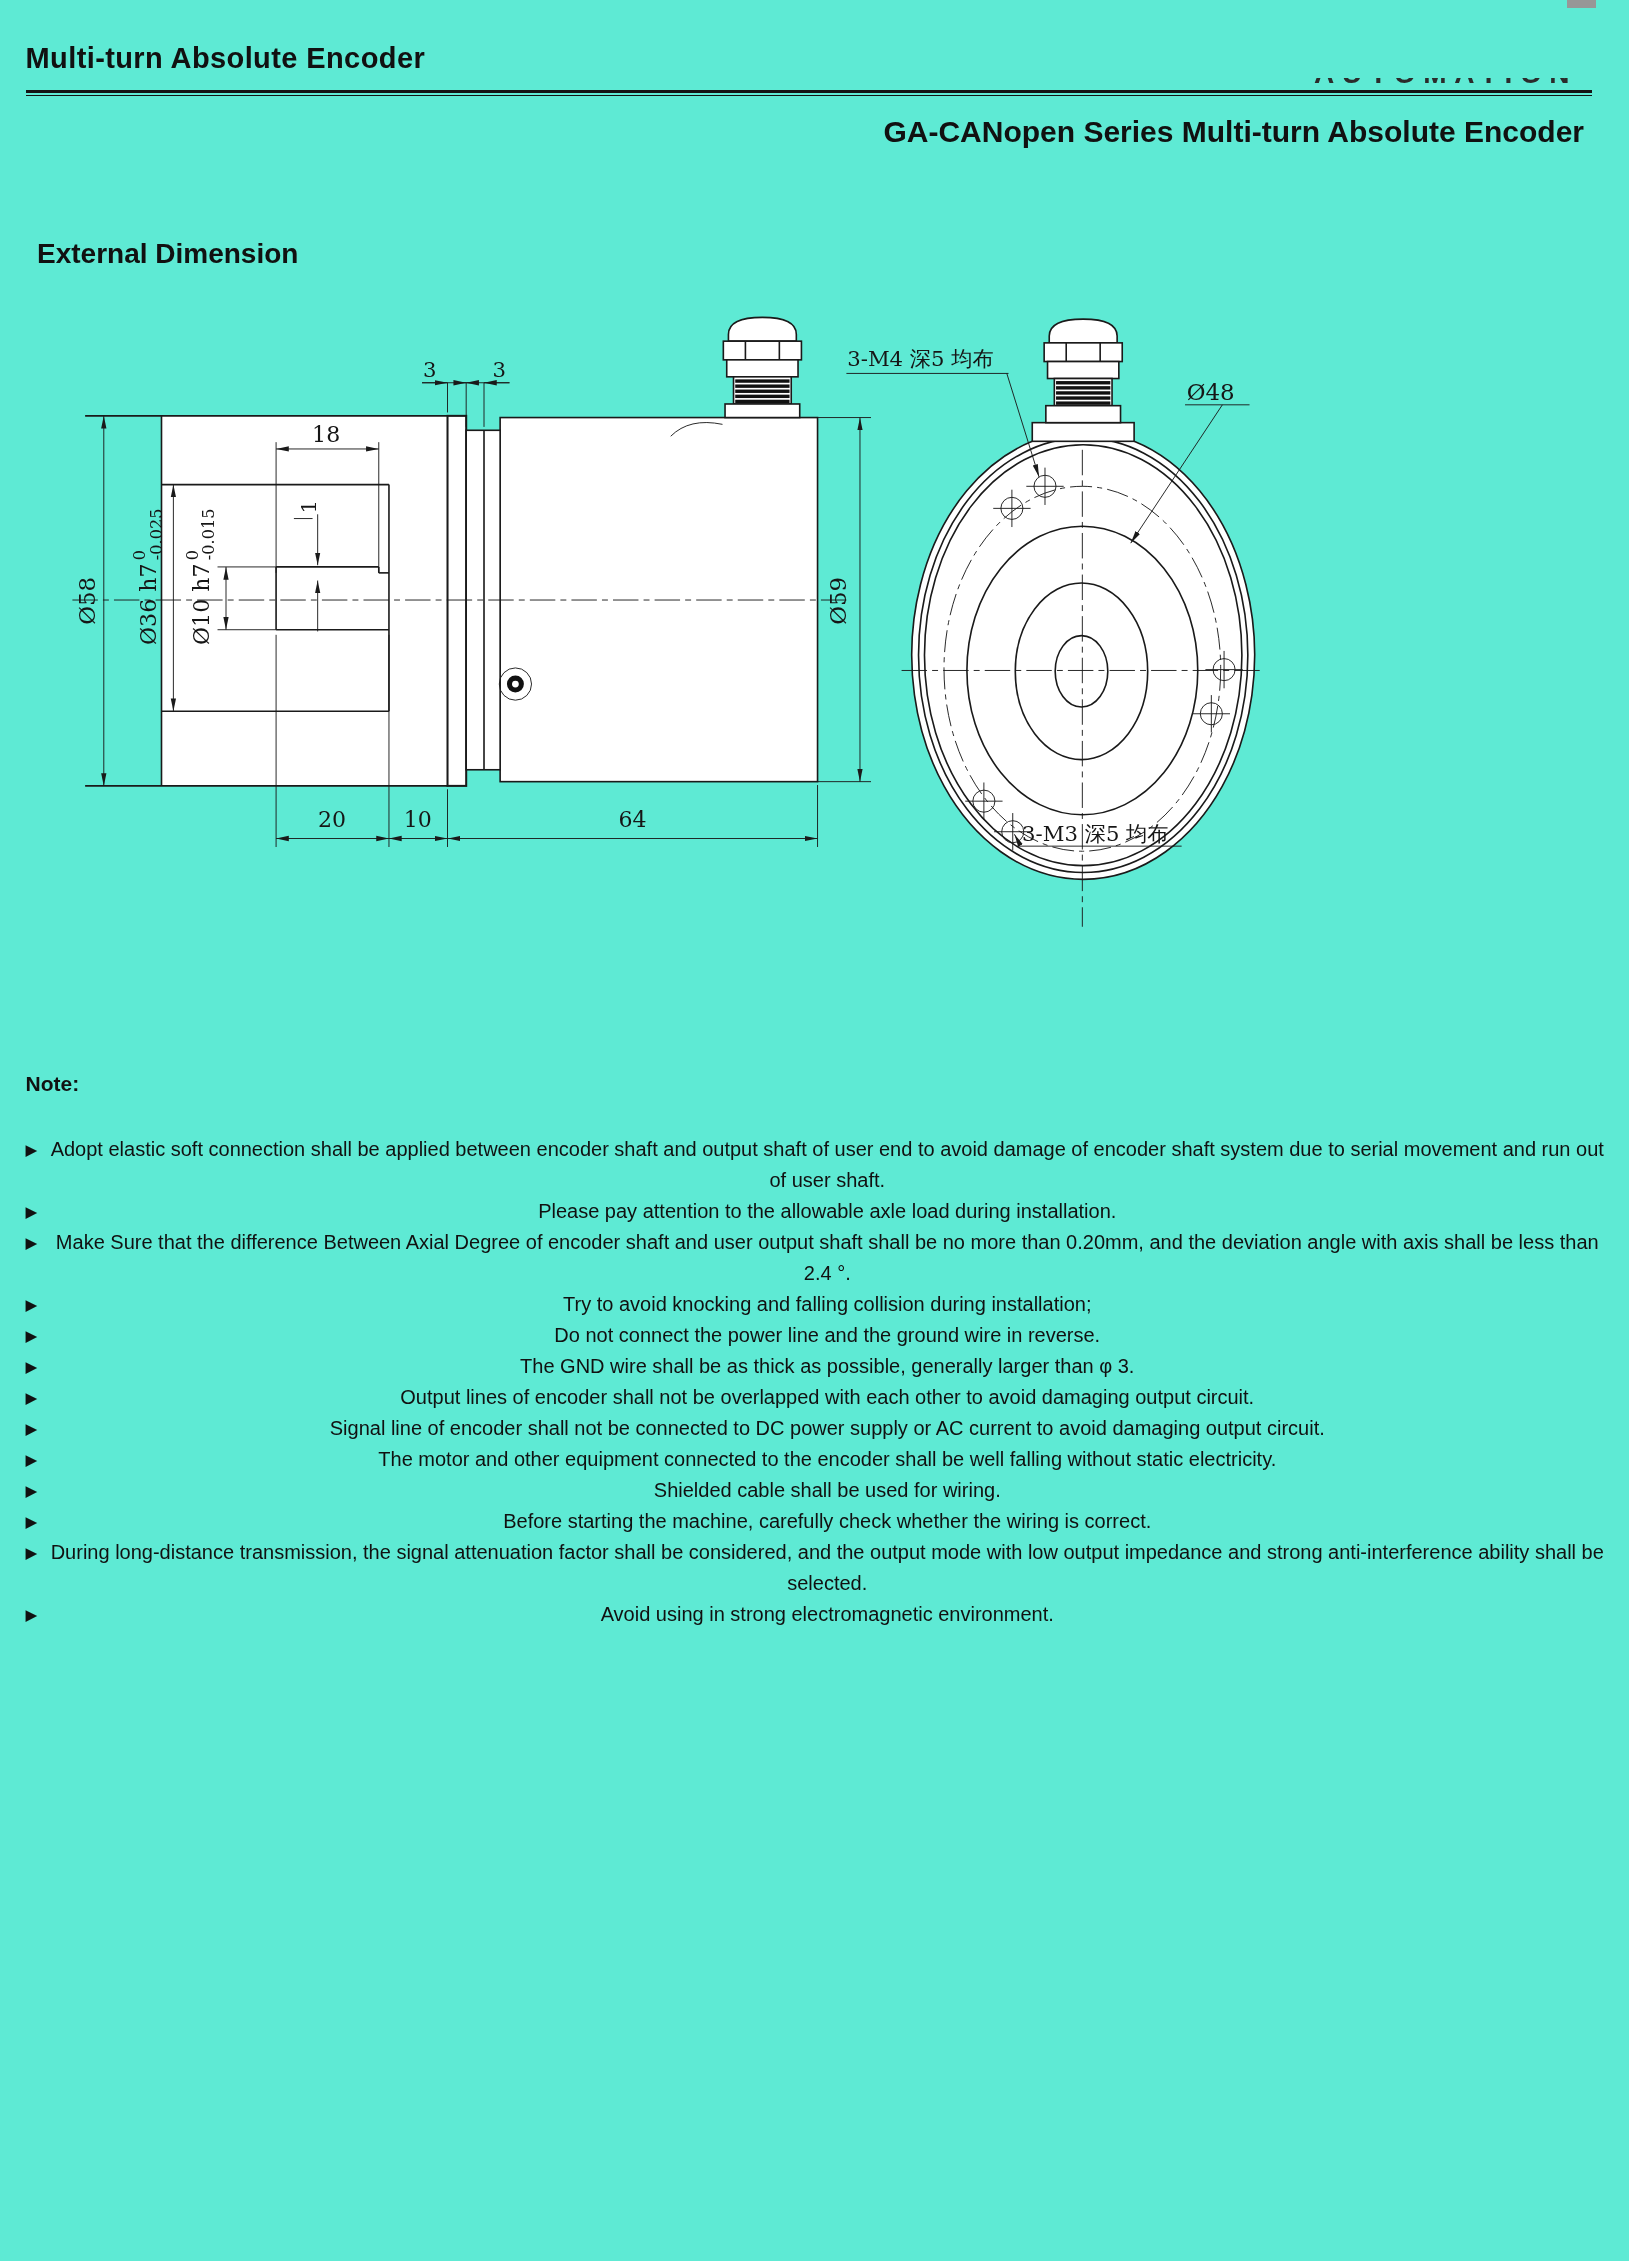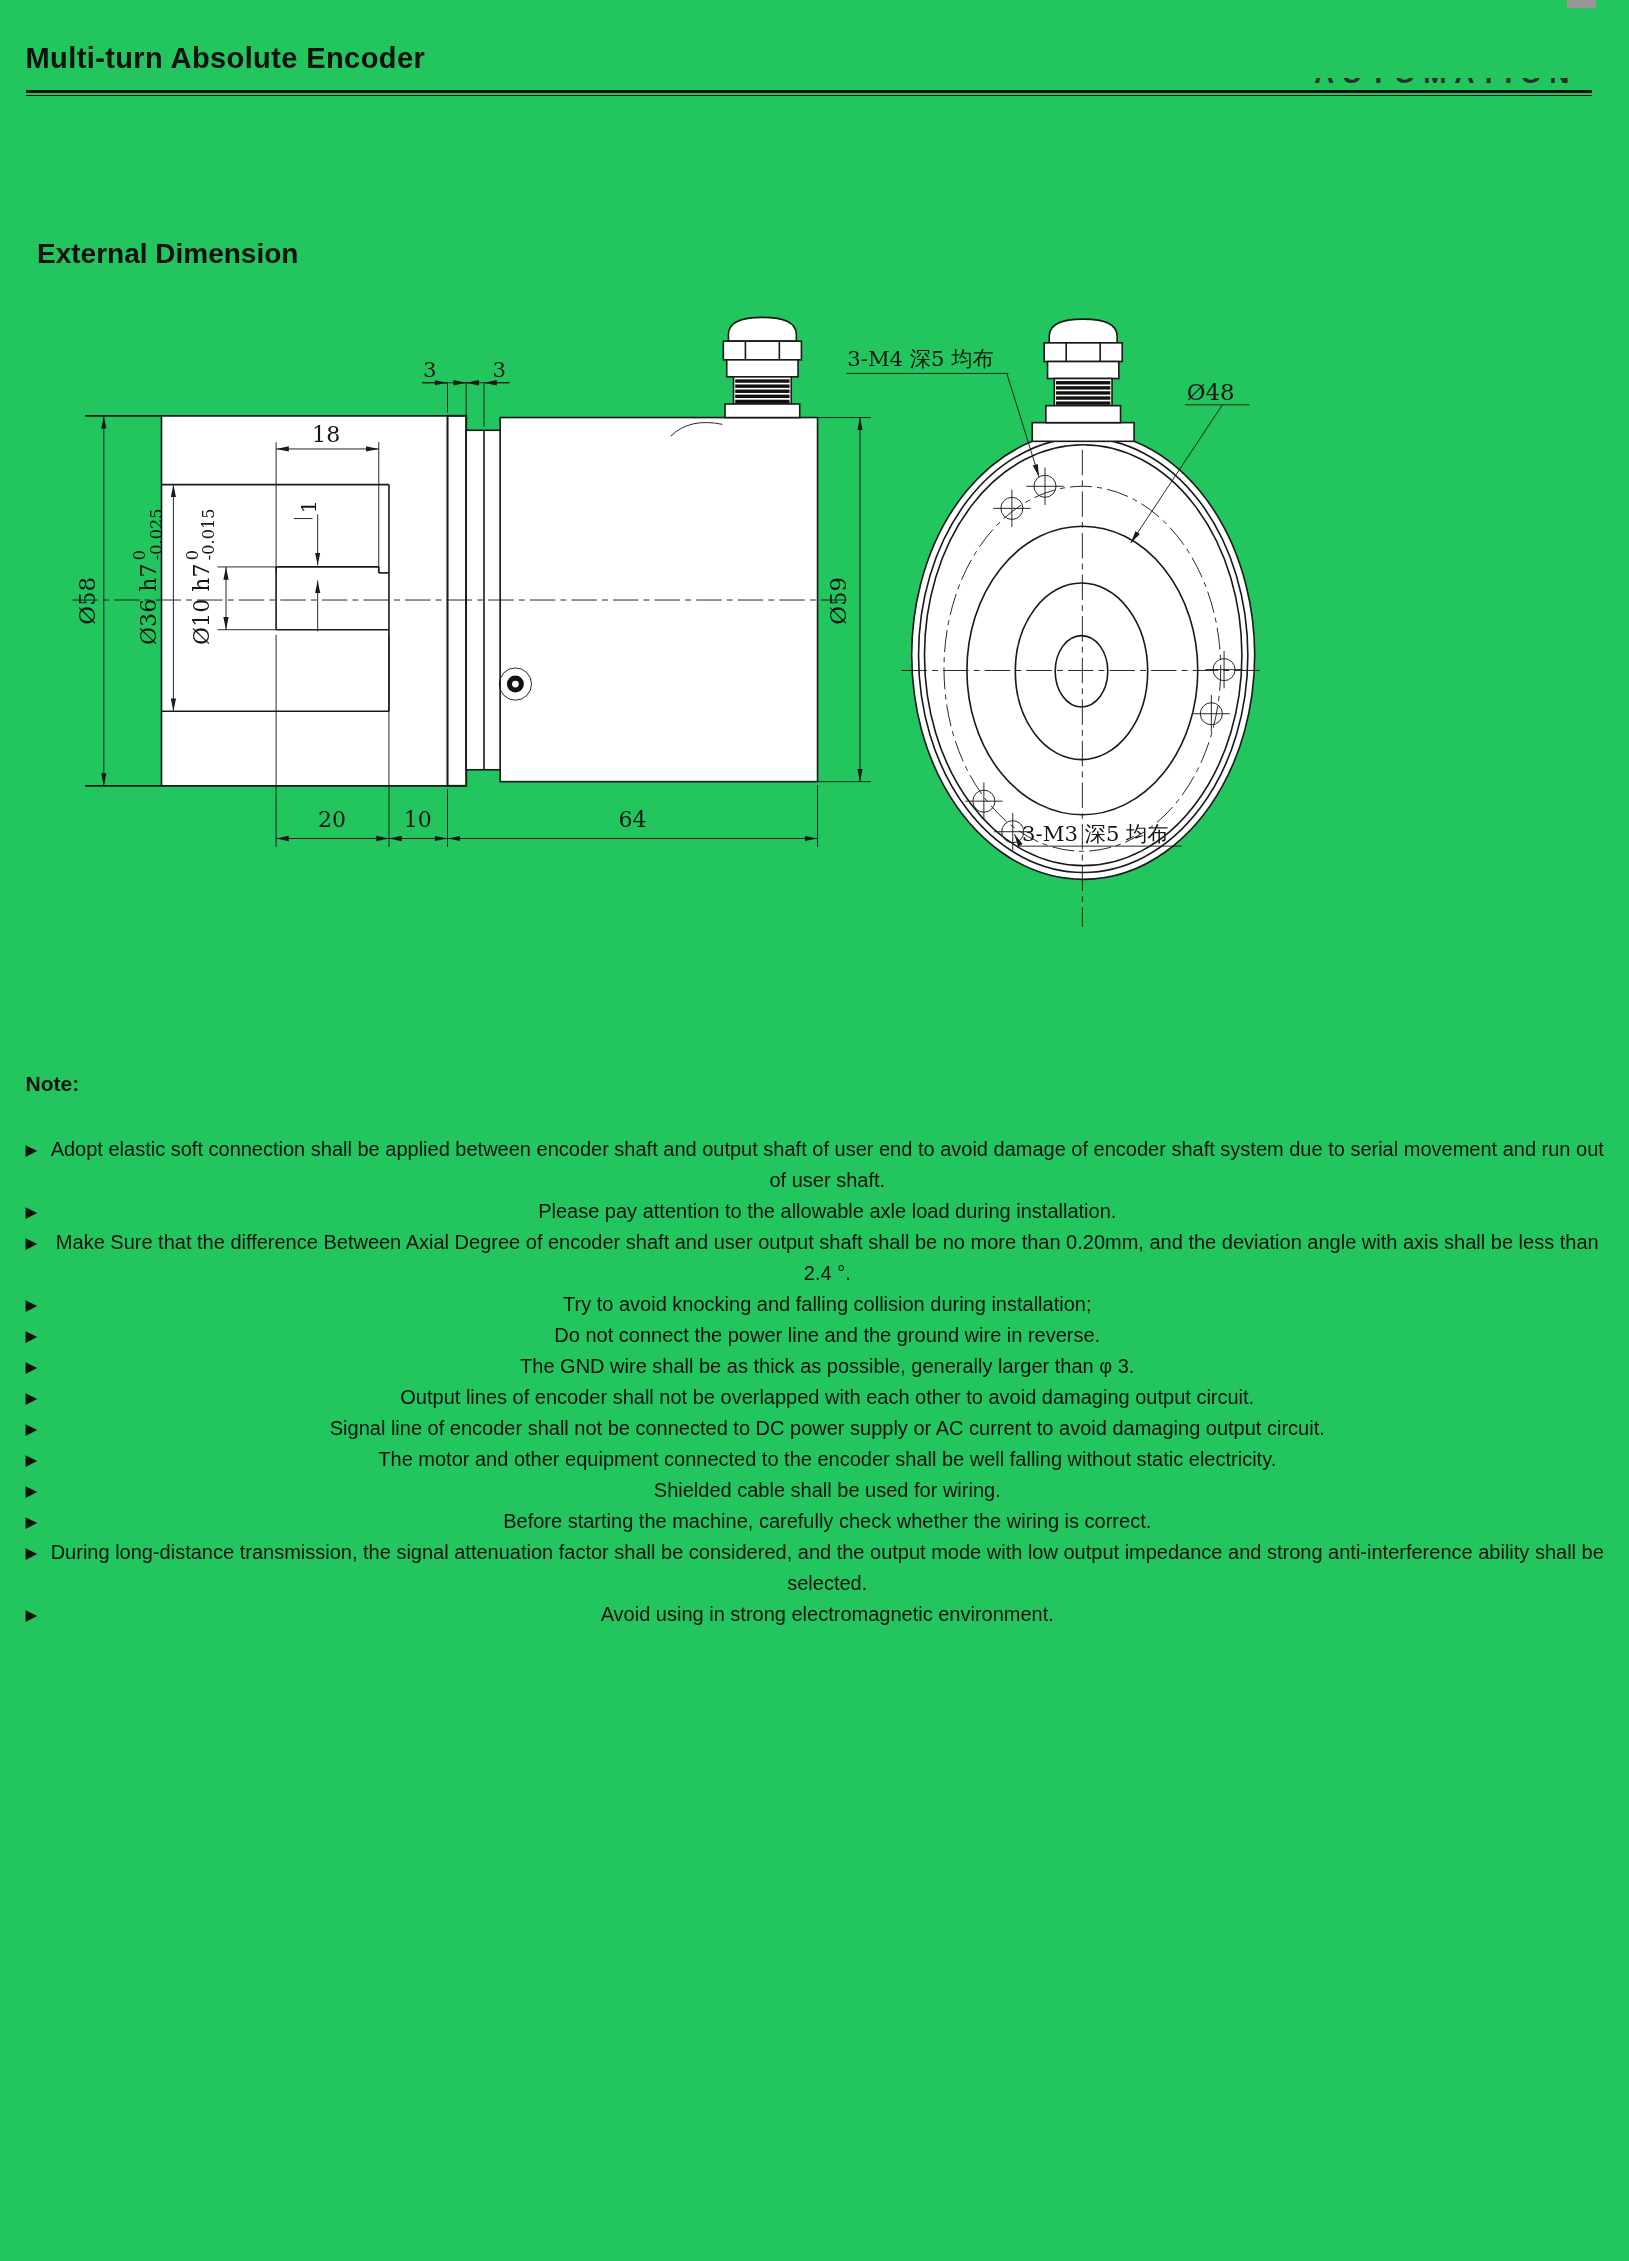--- a/index.html
+++ b/index.html
@@ -1,16 +1,16 @@
 <!DOCTYPE html>
 <html style="font-size:13.6px"><head>
 <meta charset="utf-8">
 <style>
   html,body{margin:0;padding:0;background:#fff;}
-  #page{position:relative;width:1630px;height:2261px;background:#22c55e;overflow:hidden;
+  #page{position:relative;width:1630px;height:2261px;background:#5eead4;overflow:hidden;
         font-family:"Liberation Sans",sans-serif;color:#111;}
   .abs{position:absolute;}
   #page-title{left:25.5px;top:42px;font-size:29px;font-weight:700;letter-spacing:0.4px;}
   #watermark-clip{left:1314px;top:78px;width:285px;height:12px;overflow:hidden;}
   #watermark-clip .wm{margin-top:-20.4px;font-size:28px;font-weight:700;letter-spacing:7.6px;color:#2b2b2b;white-space:nowrap;}
   #rule-thick{left:25.5px;top:90px;width:1566px;height:2.5px;background:#141414;}
   #rule-thin{left:25.5px;top:95px;width:1566px;height:0.8px;background:#141414;}
   #corner-chip{left:1567px;top:0;width:29px;height:7.6px;background:#979797;}
   #subtitle{left:475px;top:115px;width:1109px;text-align:right;font-size:30px;font-weight:700;}
   #section-heading{left:37px;top:238px;font-size:28px;font-weight:700;}
@@ -34,20 +34,21 @@
 
   <div class="abs" id="page-title">Multi-turn Absolute Encoder</div>
 
   <div class="abs" id="watermark-clip">
     <div class="wm">AUTOMATION</div>
   </div>
   <div class="abs" id="corner-chip"></div>
   <div class="abs" id="rule-thick"></div>
   <div class="abs" id="rule-thin"></div>
 
+  <div class="abs" id="subtitle">GA-CANopen Series Multi-turn Absolute Encoder</div>
 
   <div class="abs" id="section-heading">External Dimension</div>
 
   <svg class="abs" style="left:0;top:0" width="1630" height="976" viewBox="0 0 1920 1150">
     <defs>
       <marker id="arr" viewBox="0 0 14 7" refX="14" refY="3.5" markerWidth="15" markerHeight="8" markerUnits="userSpaceOnUse" orient="auto-start-reverse">
         <path d="M14,3.5 L0,0.6 L0,6.4 Z" fill="#1a1a1a"></path>
       </marker>
     </defs>
 

